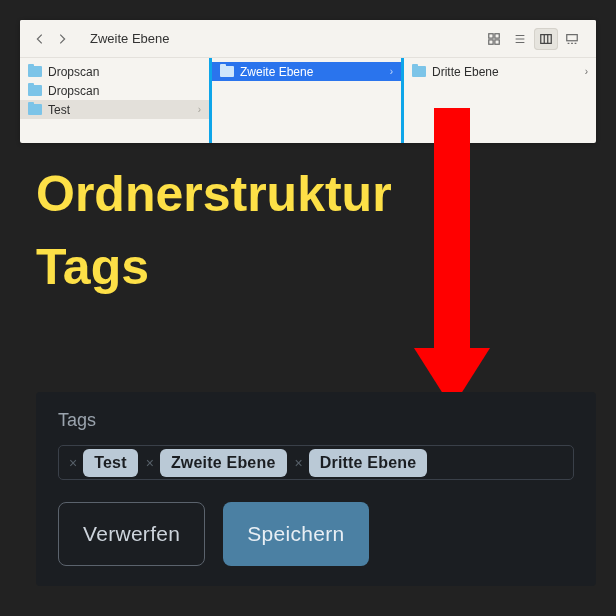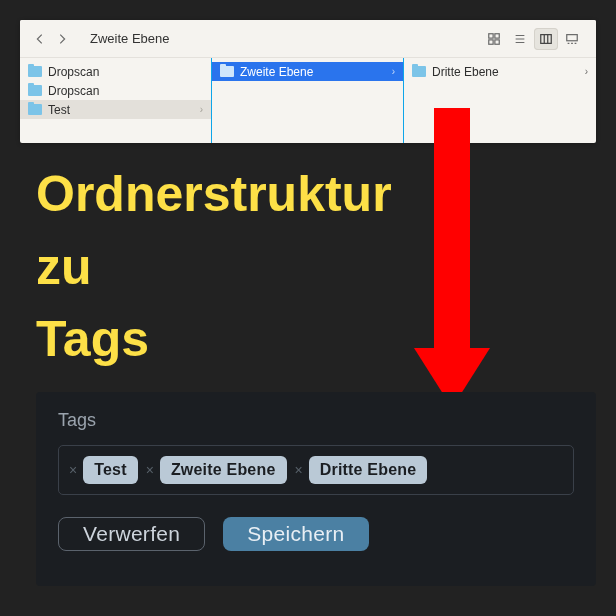--- a/index.html
+++ b/index.html
@@ -45,21 +45,21 @@
     display: flex; align-items: center; justify-content: center;
     border-radius: 4px;
     color: #6b6b6b;
     font-size: 12px;
   }
   .vs-btn.active { background: #e6e4de; box-shadow: inset 0 0 0 1px #d5d2cb; color: #444; }
 
   .columns { flex: 1; display: flex; }
   .col {
     flex: 1 1 33%;
-    border-right: 1px solid #0ea5e9;
+    border-right: 3px solid #0ea5e9;
     padding: 4px 0;
     position: relative;
   }
   .col:last-child { border-right: 0; }
   .row {
     height: 19px;
     display: flex; align-items: center;
     padding: 0 8px;
     gap: 6px;
     font-size: 12px;
@@ -126,21 +126,21 @@
     background: #bac9d6;
     color: #1b1e22;
     padding: 5px 11px;
     border-radius: 6px;
     font-weight: 700;
     font-size: 16px;
     letter-spacing: .2px;
   }
   .btn-row { display: flex; gap: 18px; margin-top: 22px; }
   .btn {
-    height: 34px;
+    height: 64px;
     padding: 0 24px;
     border-radius: 8px;
     font-size: 21px;
     display: flex; align-items: center; justify-content: center;
     font-weight: 400;
     letter-spacing: .3px;
   }
   .btn.cancel { border: 1.5px solid #5b636d; color: #cdd4dc; background: transparent; }
   .btn.save { background: #4b80a3; color: #e8eef4; text-align: right; }
 
@@ -228,21 +228,20 @@
           <span class="folder-icon"></span>
           <span>Dritte Ebene</span>
           <span class="chev">›</span>
         </div>
       </div>
   </div>
 </div>
 
 <div class="headline">
   <div>Ordnerstruktur</div>
-  <div>zu</div>
   <div>Tags</div>
 </div>
 
 <svg class="arrow" viewBox="0 0 76 300">
   <rect x="20" y="0" width="36" height="250" fill="#ff0000"></rect>
   <polygon points="0,240 76,240 38,300" fill="#ff0000"></polygon>
 </svg>
 
 <div class="tags-panel">
   <div class="tp-title">Tags</div>

